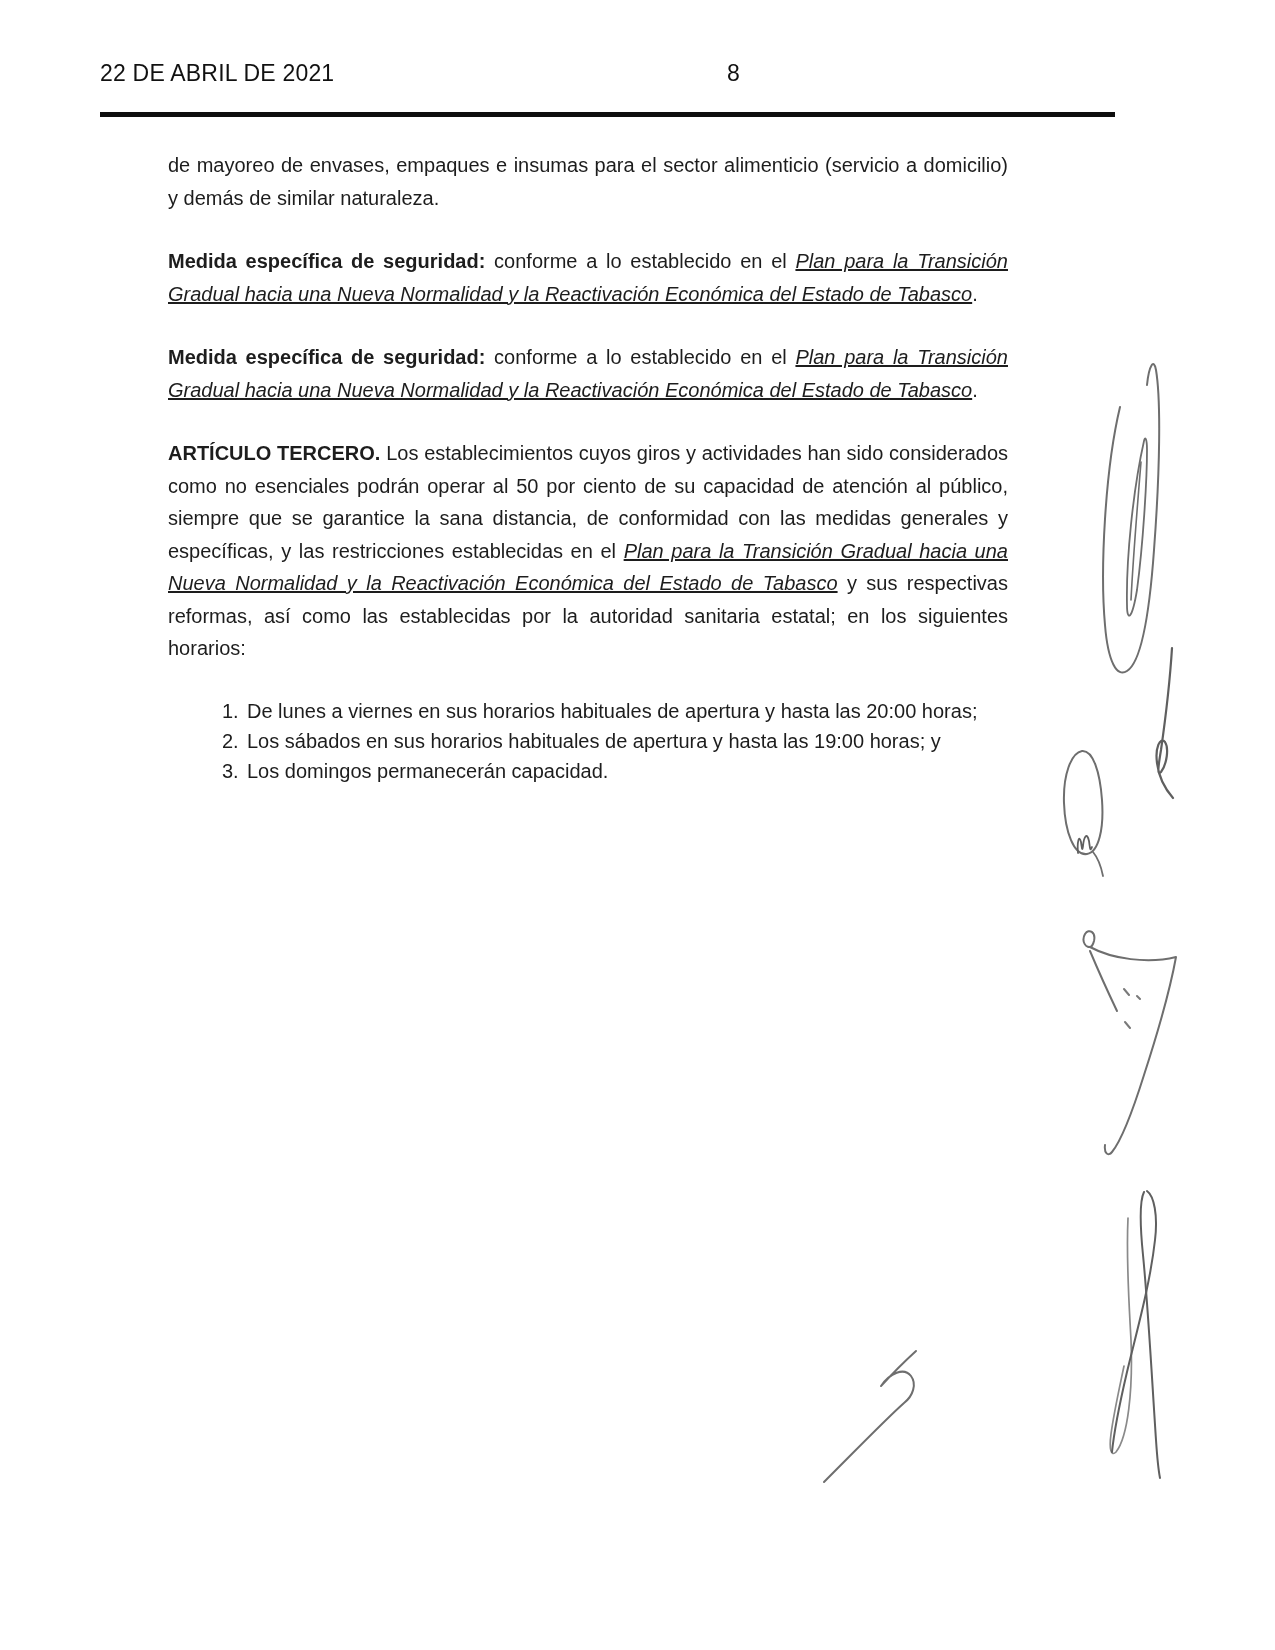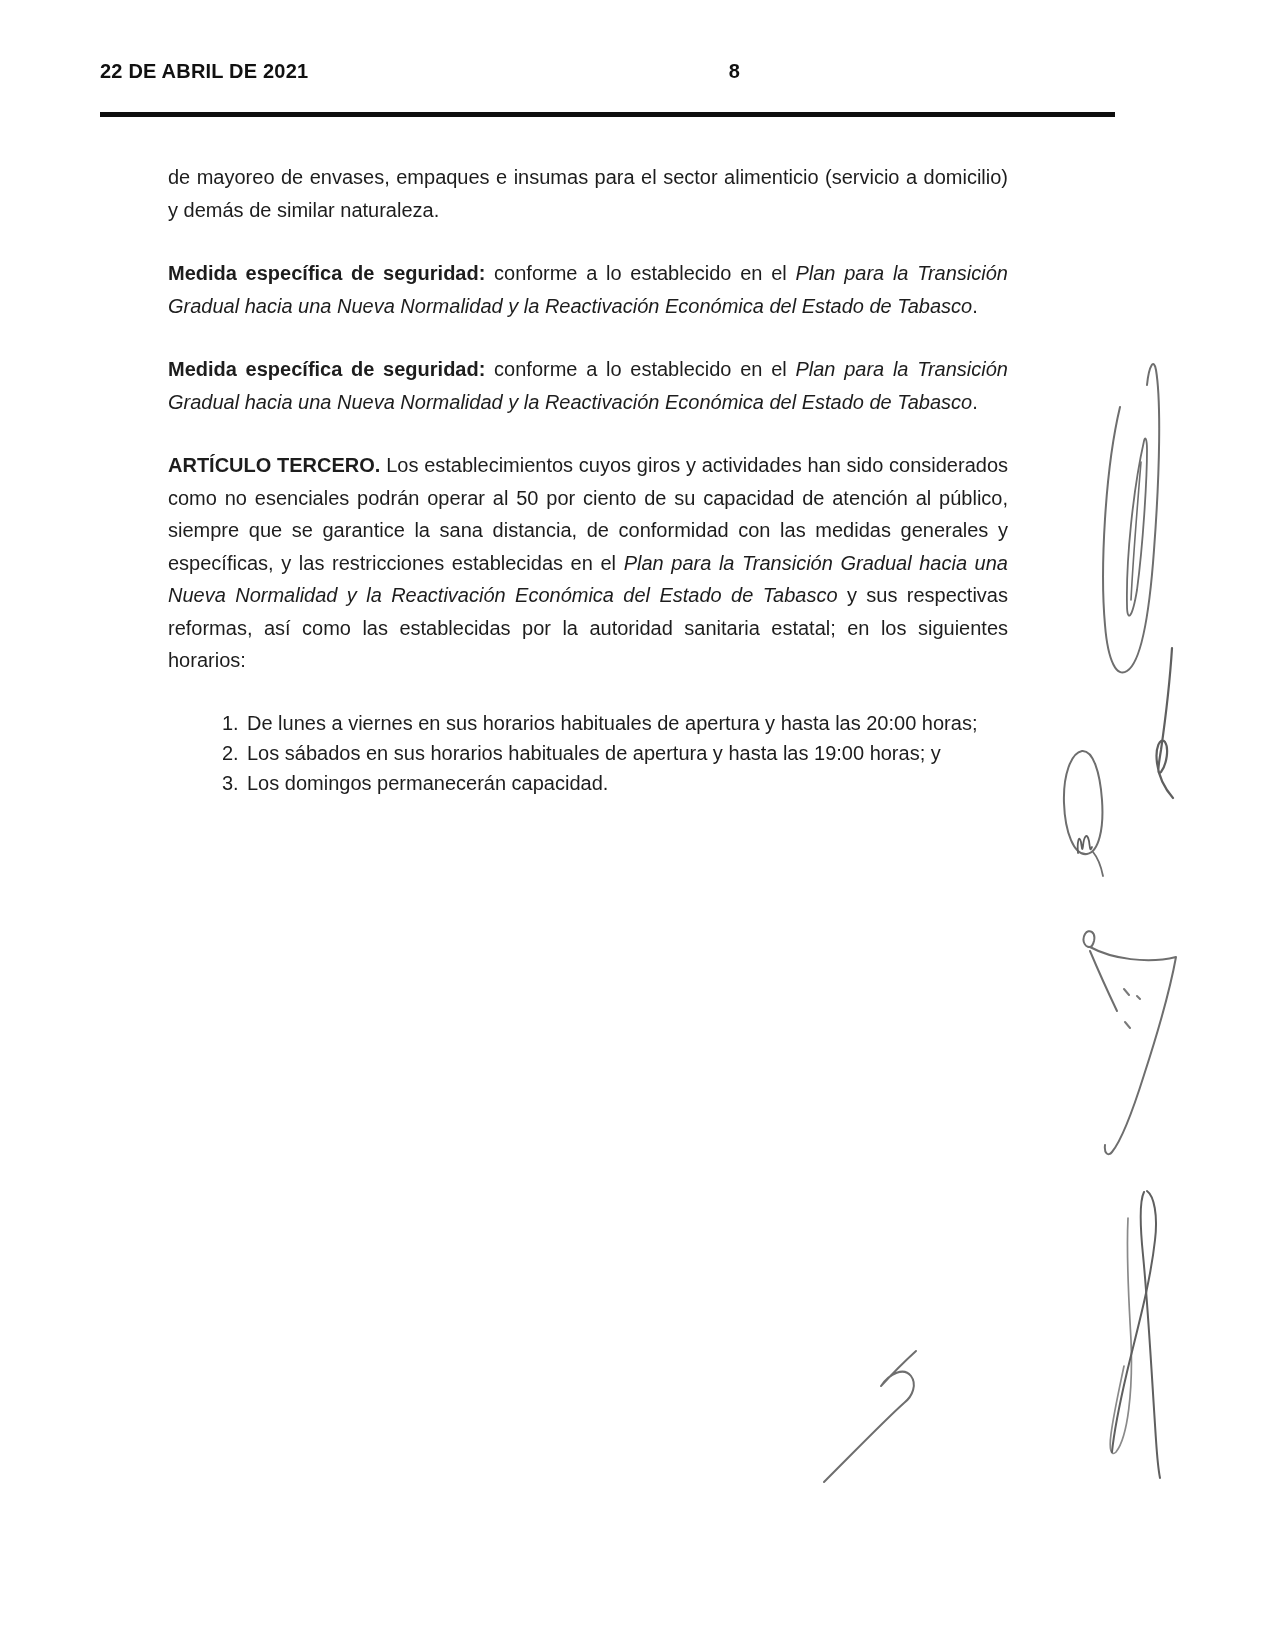--- a/index.html
+++ b/index.html
@@ -8,41 +8,41 @@
     position: relative;
     background: #ffffff;
     font-family: "Liberation Sans", "DejaVu Sans", sans-serif;
     color: #1d1d1d;
     overflow: hidden;
   }
   .page { position: absolute; inset: 0; }
   .hdr {
     position: absolute; top: 60px; left: 100px; right: 160px;
     display: flex; align-items: baseline;
-    font-weight: bold; font-size: 20px; letter-spacing: 0.2px;
+    font-weight: normal; font-size: 23px; letter-spacing: 0.2px;
     color: #111;
   }
   .hdr .date   { width: 320px; text-align: left; }
   .hdr .title  { flex: 1; text-align: center; }
   .hdr .pageno { width: 320px; text-align: right; }
   .rule {
     position: absolute; top: 112px; left: 100px;
     width: 1015px; height: 5px; background: #0e0e0e;
   }
   .doc {
     position: absolute; top: 149px; left: 168px; width: 840px;
     font-size: 20px; line-height: 32.5px;
     text-align: justify;
   }
-  .doc p.para { margin: 12px 0 31px 0; }
+  .doc p.para { margin: 0 0 31px 0; }
   .indent-0 { margin-left: 0; }
   .indent-1 { margin-left: 72px; }
   .indent-2 { margin-left: 132px; }
   .b { font-weight: bold; }
-  .i { font-style: italic; }
+  .i { font-style: italic; text-decoration: underline; }
   .olist { margin: 0; }
   .li {
     position: relative; padding-left: 79px;
     line-height: 30px; text-align: left;
   }
   .num { position: absolute; left: 54px; }
   svg.overlay {
     position: absolute; inset: 0;
     width: 1275px; height: 1650px;
     pointer-events: none;

